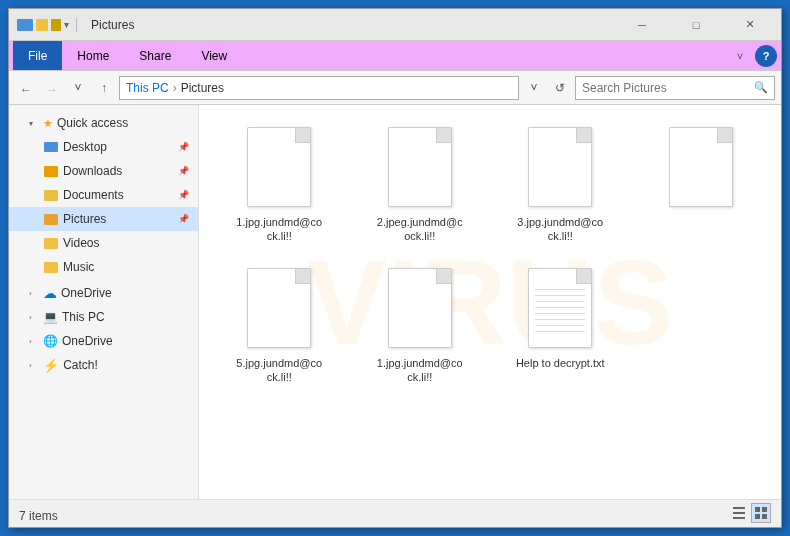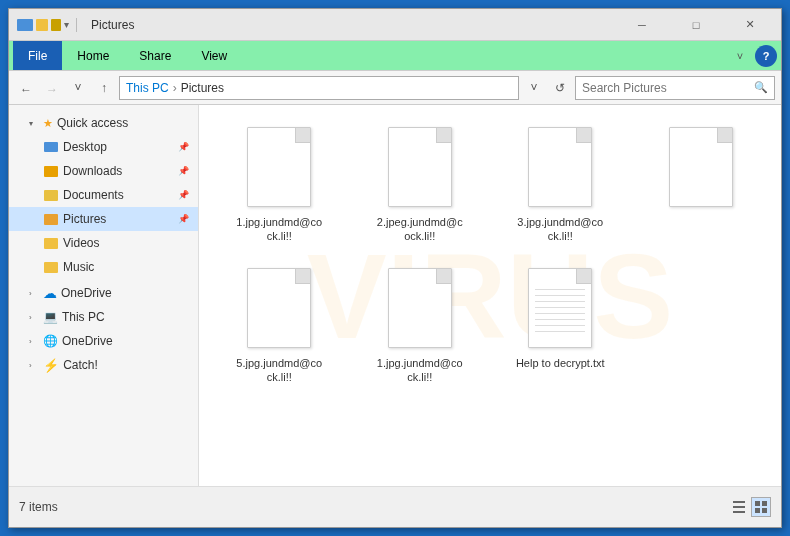--- a/index.html
+++ b/index.html
@@ -54,21 +54,21 @@
       align-items: center;
       justify-content: center;
       font-size: 11px;
       color: #555;
     }
 
     
     .ribbon-tabs {
       display: flex;
       align-items: center;
-      background: #86efac;
+      background: #f0abfc;
       border-bottom: 1px solid #ccc;
       height: 30px;
       padding: 0 4px;
     }
     .ribbon-tab {
       padding: 4px 14px;
       font-size: 12px;
       cursor: pointer;
       border: 1px solid transparent;
       height: 100%;
@@ -290,23 +290,23 @@
       color: #333;
       text-align: center;
       max-width: 90px;
       word-break: break-word;
       line-height: 1.3;
     }
 
     
     .status-bar {
       display: flex;
-      align-items: center;
+      align-items: flex-end;
       justify-content: space-between;
-      padding: 20px 10px;
+      padding: 4px 10px;
       background: #f0f0f0;
       border-top: 1px solid #ddd;
       height: 28px;
     }
     .status-text {
       font-size: 12px;
       color: #444;
     }
     .view-buttons {
       display: flex;

